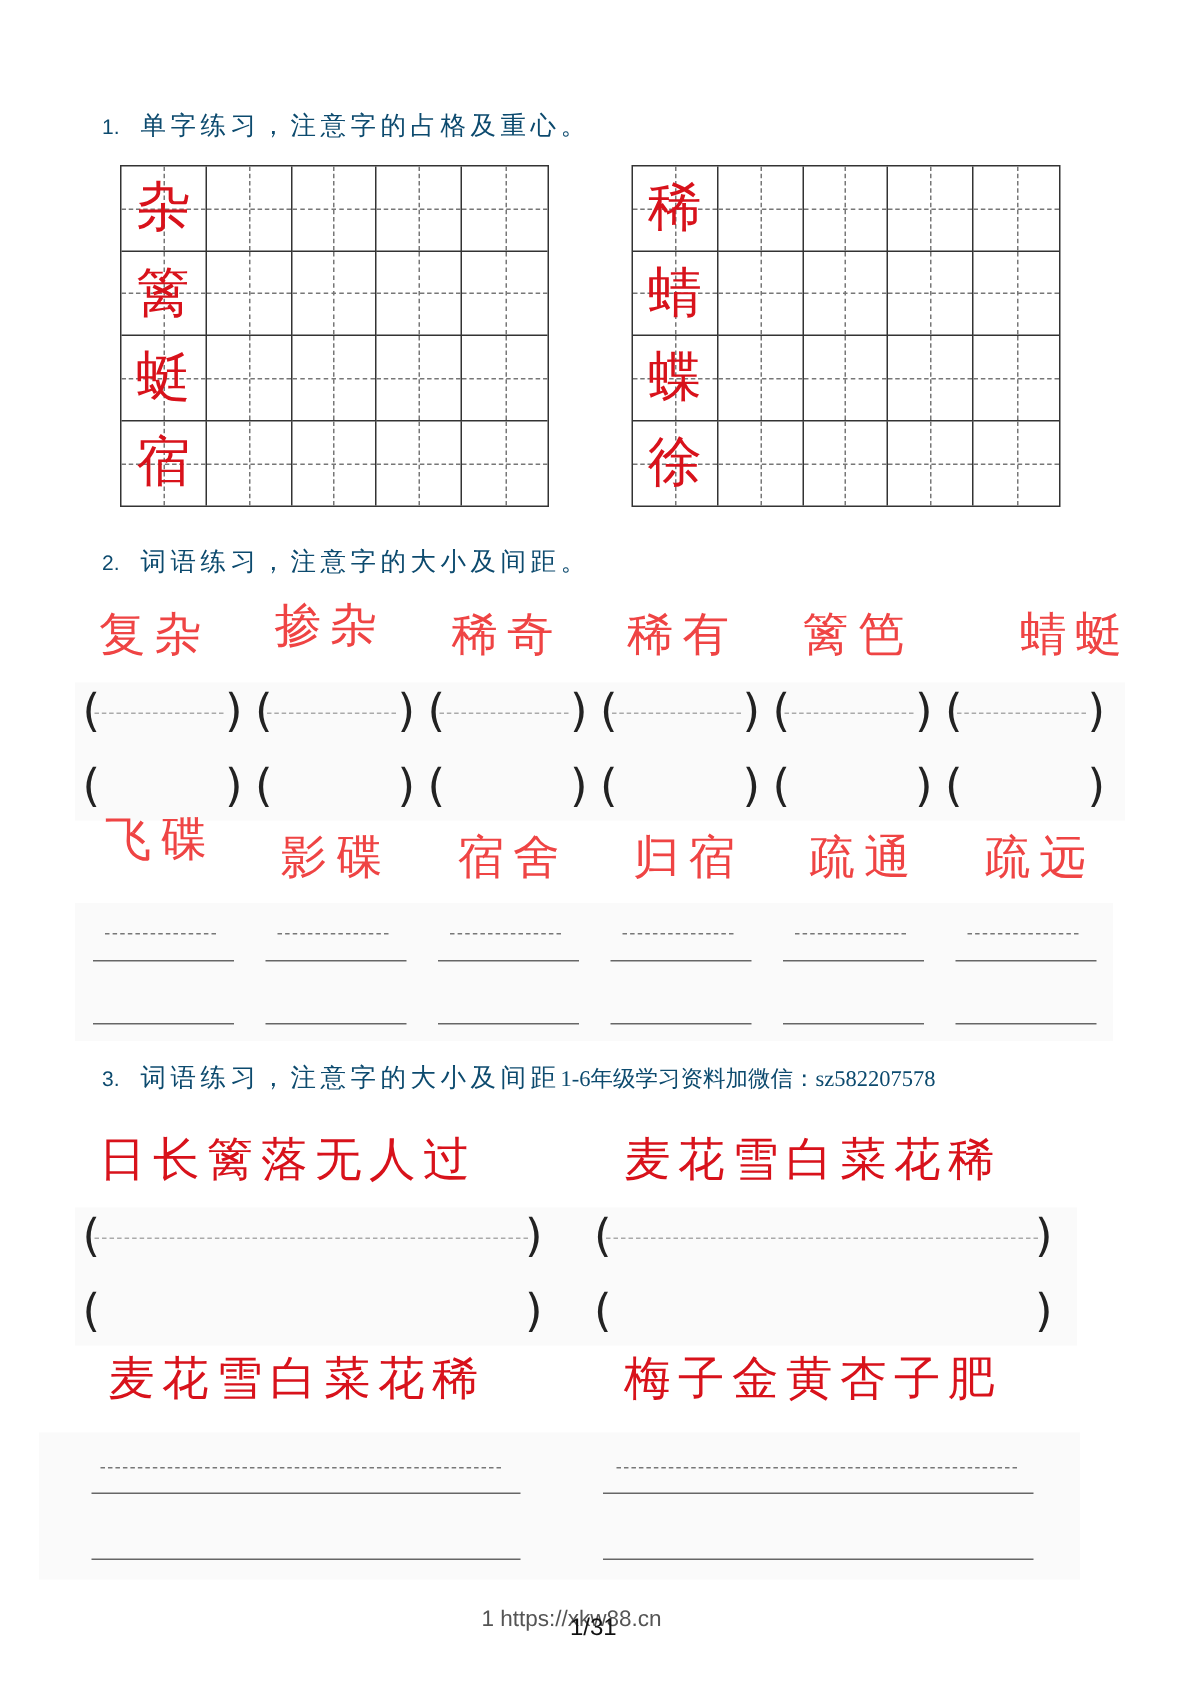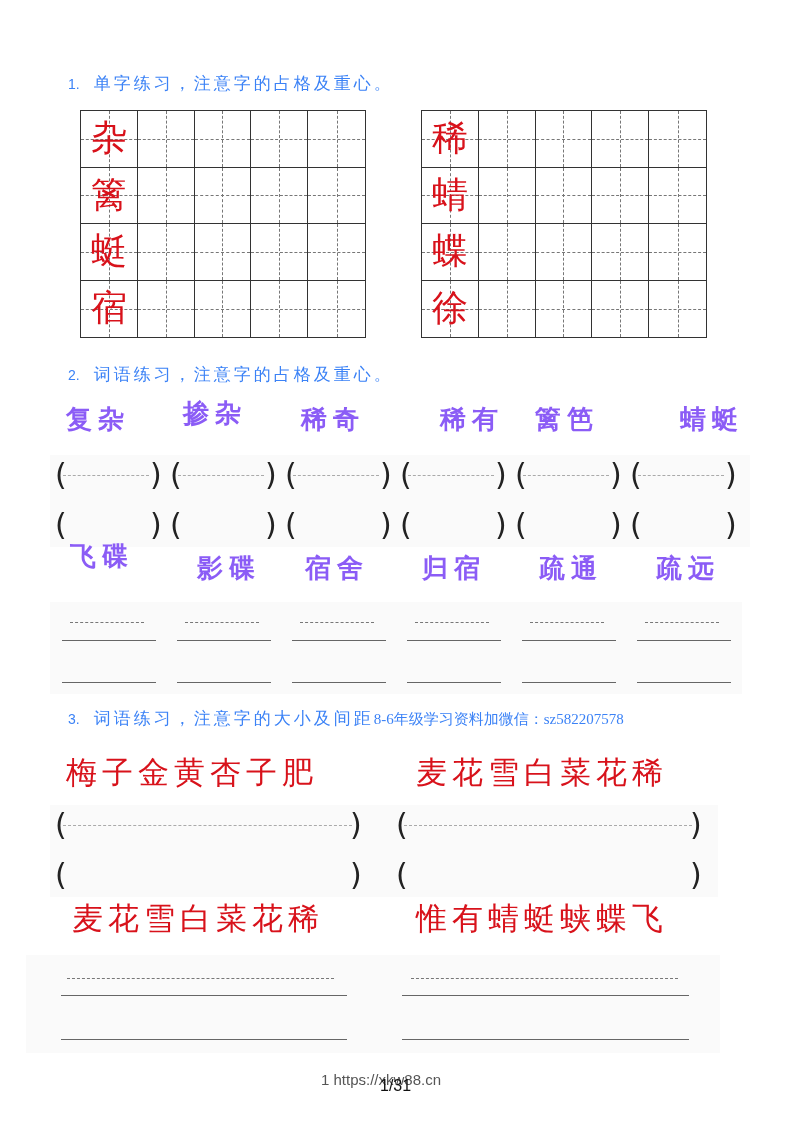--- a/index.html
+++ b/index.html
@@ -1,36 +1,36 @@
 <!DOCTYPE html>
 <html><head>
 <meta charset="utf-8">
 <style>
   html, body { margin: 0; padding: 0; }
   body {
     width: 793px; height: 1122px; background: #ffffff;
     position: relative; overflow: hidden;
     font-family: "DejaVu Serif", serif; color: #111;
   }
-  .heading { position: absolute; font-size: 17px; letter-spacing: 3px; white-space: nowrap; color: #3b82f6; }
+  .heading { position: absolute; font-size: 17px; letter-spacing: 3px; white-space: nowrap; color: #0c4a6e; }
   .heading .num { font-family: "Liberation Sans", sans-serif; font-size: 14px; letter-spacing: 0; margin-right: 14px; }
 
   
   .grid { position: absolute; border: 1.5px solid #333; display: grid;
           grid-template-columns: repeat(5, 56.8px); grid-template-rows: repeat(4, 56.5px); box-sizing: content-box; }
   .cell { position: relative; border-right: 1.5px solid #333; border-bottom: 1.5px solid #333; box-sizing: border-box; }
   .cell.lastcol { border-right: none; }
   .cell.lastrow { border-bottom: none; }
   .cell::before { content: ""; position: absolute; left: 50%; top: 0; bottom: 0; border-left: 1px dashed #777; }
   .cell::after { content: ""; position: absolute; top: 50%; left: 0; right: 0; border-top: 1px dashed #777; }
   .cell .ch { position: absolute; inset: 0; display: flex; align-items: center; justify-content: center;
               font-size: 36px; color: #d8121b; z-index: 1; }
 
   
-  .word { position: absolute; font-size: 26px; letter-spacing: 6px; color: #8b5cf6; white-space: nowrap; font-weight: bold; }
+  .word { position: absolute; font-size: 31px; letter-spacing: 6px; color: #ef4444; white-space: nowrap; }
   .paren-row { position: absolute; height: 40px; }
   .paren { position: absolute; font-family: "DejaVu Sans", sans-serif; font-size: 30px; color: #222; line-height: 40px; top: 0; }
   .dash-mid { position: absolute; top: 20px; border-top: 1px dashed #aaa; }
 
   .band { position: absolute; background: #fafafa; }
   .shortdash { position: absolute; border-top: 1px dashed #777; }
   .solidline { position: absolute; border-top: 1.5px solid #666; }
 
   .sentence { position: absolute; font-size: 31px; letter-spacing: 5px; color: #d8121b; white-space: nowrap; }
   .watermark { font-family: "Liberation Serif", serif; font-size: 15px; letter-spacing: 0; }
@@ -100,28 +100,28 @@
     <div class="cell lastrow">
       <span class="ch">徐</span>
     </div>
     <div class="cell lastrow"></div>
     <div class="cell lastrow"></div>
     <div class="cell lastrow"></div>
     <div class="cell lastcol lastrow"></div>
   </div>
 
 <div class="heading" style="left:68px; top:363px;">
-  <span class="num">2.</span><span>词语练习，注意字的占格及重心。</span>
+  <span class="num">2.</span><span>词语练习，注意字的大小及间距。</span>
 </div>
 
 <div id="words1">
     <div class="word" style="left: 66px; top: 402px;">复杂</div>
     <div class="word" style="left: 183px; top: 396px;">掺杂</div>
     <div class="word" style="left: 301px; top: 402px;">稀奇</div>
-    <div class="word" style="left: 418px; top: 402px; margin-left: 22px;">稀有</div>
+    <div class="word" style="left: 418px; top: 402px;">稀有</div>
     <div class="word" style="left: 535px; top: 402px;">篱笆</div>
     <div class="word" style="left: 680px; top: 402px;">蜻蜓</div>
   </div>
 
 <div class="band" style="left:50px; top:455px; width:700px; height:92px;"></div>
 <div id="parens">
     <div class="paren-row" style="left: 0px; top: 455px; width: 793px;">
       <span class="paren" style="left: 55px;">(</span>
       <span class="paren" style="left: 150px;">)</span>
       <div class="dash-mid" style="left: 63px; width: 86px;"></div>
@@ -158,21 +158,21 @@
       <span class="paren" style="left: 610px;">)</span>
       <div style="position: absolute; left: 525px; top: 4px; width: 84px; height: 32px;"></div>
       <span class="paren" style="left: 630px;">(</span>
       <span class="paren" style="left: 725px;">)</span>
       <div style="position: absolute; left: 640px; top: 4px; width: 84px; height: 32px;"></div>
     </div>
   </div>
 
 <div id="words2">
     <div class="word" style="left: 70px; top: 539px;">飞碟</div>
-    <div class="word" style="left: 197px; top: 551px;">影碟</div>
+    <div class="word" style="left: 187px; top: 551px;">影碟</div>
     <div class="word" style="left: 305px; top: 551px;">宿舍</div>
     <div class="word" style="left: 422px; top: 551px;">归宿</div>
     <div class="word" style="left: 539px; top: 551px;">疏通</div>
     <div class="word" style="left: 656px; top: 551px;">疏远</div>
   </div>
 <div class="band" style="left:50px; top:602px; width:692px; height:92px;"></div>
 <div id="wordlines">
     <div class="shortdash" style="left: 70px; top: 622px; width: 74px;"></div>
     <div class="solidline" style="left: 62px; top: 640px; width: 94px;"></div>
     <div class="solidline" style="left: 62px; top: 682px; width: 94px;"></div>
@@ -187,44 +187,44 @@
     <div class="solidline" style="left: 407px; top: 682px; width: 94px;"></div>
     <div class="shortdash" style="left: 530px; top: 622px; width: 74px;"></div>
     <div class="solidline" style="left: 522px; top: 640px; width: 94px;"></div>
     <div class="solidline" style="left: 522px; top: 682px; width: 94px;"></div>
     <div class="shortdash" style="left: 645px; top: 622px; width: 74px;"></div>
     <div class="solidline" style="left: 637px; top: 640px; width: 94px;"></div>
     <div class="solidline" style="left: 637px; top: 682px; width: 94px;"></div>
   </div>
 
 <div class="heading" style="left:68px; top:707px;">
-  <span class="num">3.</span><span>词语练习，注意字的大小及间距</span><span class="watermark">8-6年级学习资料加微信：sz582207578</span>
+  <span class="num">3.</span><span>词语练习，注意字的大小及间距</span><span class="watermark">1-6年级学习资料加微信：sz582207578</span>
 </div>
 
-<div class="sentence" style="left:66px; top:752px;">梅子金黄杏子肥</div>
+<div class="sentence" style="left:66px; top:752px;">日长篱落无人过</div>
 <div class="sentence" style="left:416px; top:752px;">麦花雪白菜花稀</div>
 
 <div class="band" style="left:50px; top:805px; width:668px; height:92px;"></div>
 <div id="sentparens">
     <span class="paren" style="left: 55px; top: 805px;">(</span>
     <span class="paren" style="left: 350px; top: 805px;">)</span>
     <div class="dash-mid" style="left: 63px; top: 825px; width: 289px;"></div>
     <span class="paren" style="left: 55px; top: 855px;">(</span>
     <span class="paren" style="left: 350px; top: 855px;">)</span>
     <div style="position: absolute; left: 67px; top: 859px; width: 281px; height: 32px;"></div>
     <span class="paren" style="left: 396px; top: 805px;">(</span>
     <span class="paren" style="left: 690px; top: 805px;">)</span>
     <div class="dash-mid" style="left: 404px; top: 825px; width: 288px;"></div>
     <span class="paren" style="left: 396px; top: 855px;">(</span>
     <span class="paren" style="left: 690px; top: 855px;">)</span>
     <div style="position: absolute; left: 408px; top: 859px; width: 280px; height: 32px;"></div>
   </div>
 
 <div class="sentence" style="left:72px; top:898px;">麦花雪白菜花稀</div>
-<div class="sentence" style="left:416px; top:898px;">惟有蜻蜓蛱蝶飞</div>
+<div class="sentence" style="left:416px; top:898px;">梅子金黄杏子肥</div>
 
 <div class="band" style="left:26px; top:955px; width:694px; height:98px;"></div>
 <div class="shortdash" style="left:67px; top:978px; width:267px;"></div>
 <div class="solidline" style="left:61px; top:995px; width:286px;"></div>
 <div class="solidline" style="left:61px; top:1039px; width:286px;"></div>
 <div class="shortdash" style="left:411px; top:978px; width:267px;"></div>
 <div class="solidline" style="left:402px; top:995px; width:287px;"></div>
 <div class="solidline" style="left:402px; top:1039px; width:287px;"></div>
 
 <div class="footer-url" style="left:321px; top:1071px;">1 https://xkw88.cn</div>

